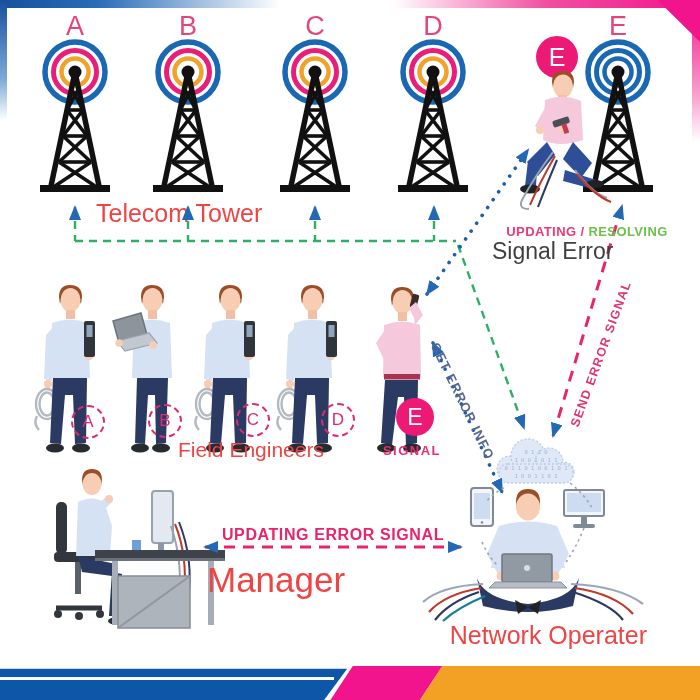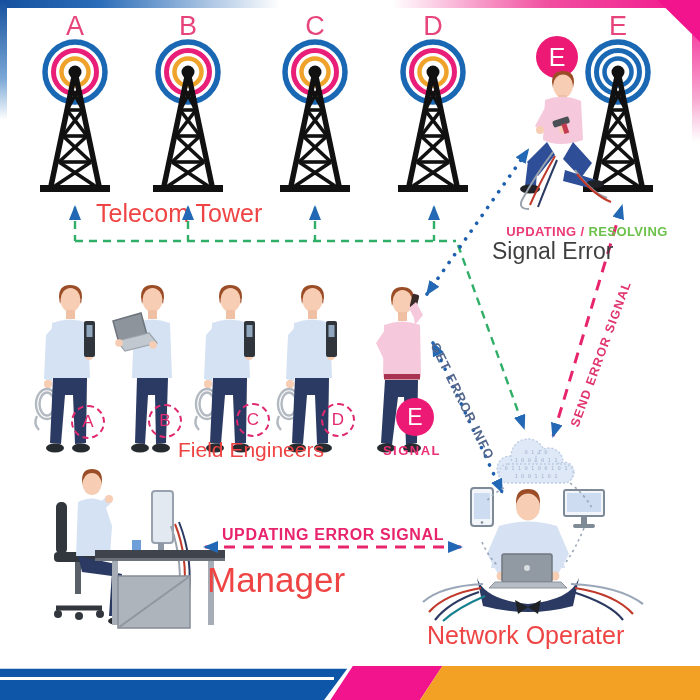--- a/index.html
+++ b/index.html
@@ -306,21 +306,21 @@
     <g fill="none" stroke-width="2.2">
       <path d="M68 108 Q26 110 8 126" stroke="#9aa7b8"></path>
       <path d="M66 112 Q30 118 14 136" stroke="#c0392b"></path>
       <path d="M64 116 Q34 126 20 144" stroke="#2b3a63"></path>
       <path d="M70 120 Q42 132 28 145" stroke="#17808f"></path>
       <path d="M156 108 Q204 110 228 128" stroke="#9aa7b8"></path>
       <path d="M160 112 Q200 118 218 138" stroke="#c0392b"></path>
       <path d="M158 116 Q196 128 208 144" stroke="#2b3a63"></path>
     </g>
   </svg>
-  <div class="abs big-label" style="left:427px;top:621px;width:220px;text-align:left;font-size:25px;">Network Operater</div>
+  <div class="abs big-label" style="left:427px;top:621px;width:220px;text-align:right;font-size:25px;">Network Operater</div>
 
   <svg class="abs z2" style="left:0;top:0;pointer-events:none" width="700" height="700" viewBox="0 0 700 700">
     <defs>
       <marker id="arrow-blue" markerUnits="userSpaceOnUse" markerWidth="16" markerHeight="13" refX="13" refY="6" orient="auto-start-reverse">
         <path d="M0 0 L15 6 L0 12 Z" fill="#2368b4"></path>
       </marker>
     </defs>
 
     <g stroke="#2fae68" stroke-width="2.4" fill="none" stroke-dasharray="8 6">
       <line x1="75" y1="207" x2="75" y2="241" marker-start="url(#arrow-blue)"></line>

